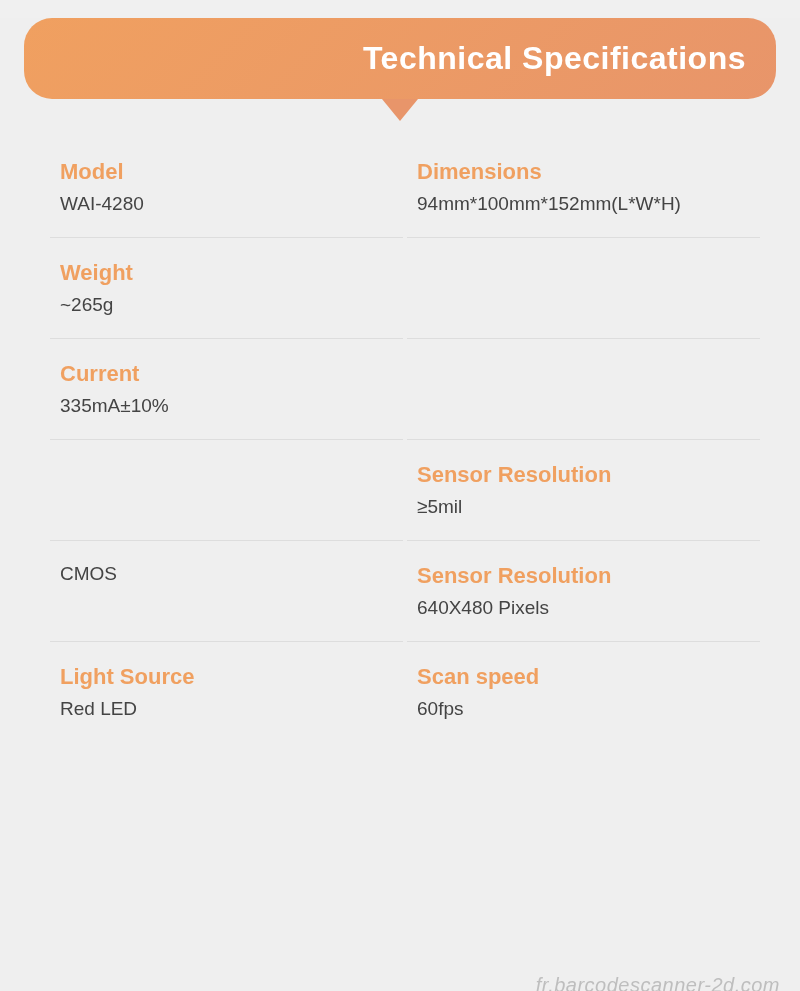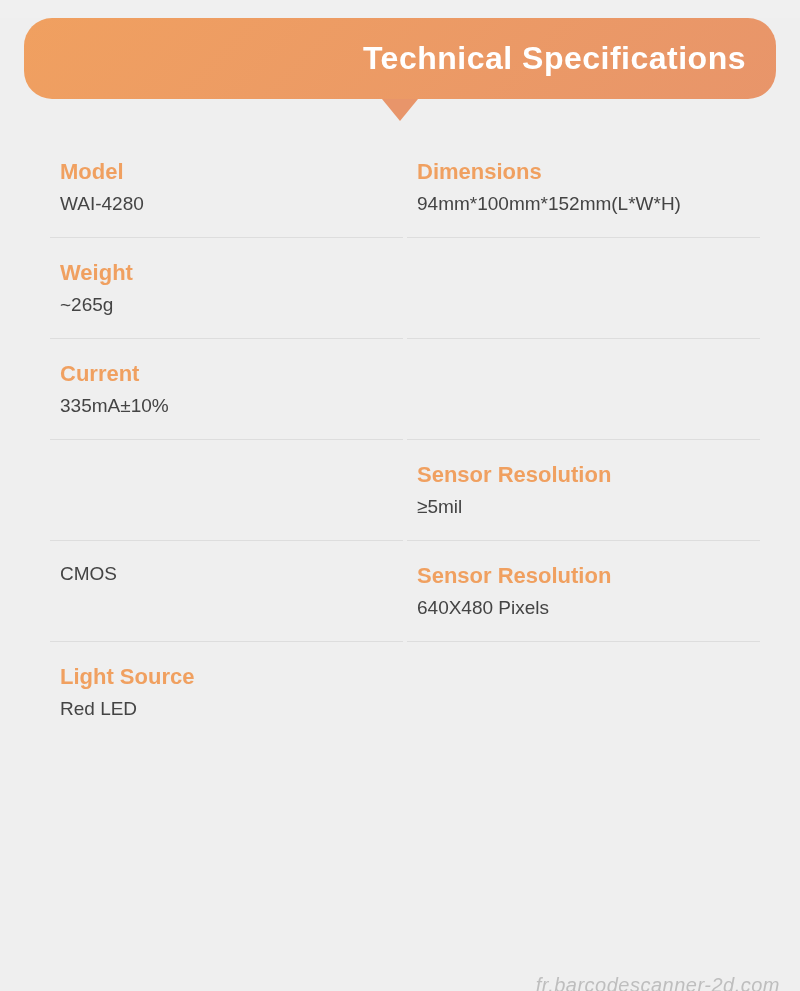--- a/index.html
+++ b/index.html
@@ -133,16 +133,20 @@
       <div class="spec-cell">
         <div class="spec-label">Sensor Resolution</div>
         <div class="spec-value">640X480 Pixels</div>
       </div>
       <div style="border-bottom: 1px solid rgb(221, 221, 221); margin-bottom: 0px; grid-column: 1;"></div>
       <div style="border-bottom: 1px solid rgb(221, 221, 221); grid-column: 2;"></div>
       <div class="spec-cell">
         <div class="spec-label">Light Source</div>
         <div class="spec-value">Red LED</div>
       </div>
+      <div class="spec-cell">
+        <div class="spec-label">Scan speed</div>
+        <div class="spec-value">60fps</div>
+      </div>
     </div>
 
   <div class="watermark">fr.barcodescanner-2d.com</div>
 </div>
 
 </body></html>

